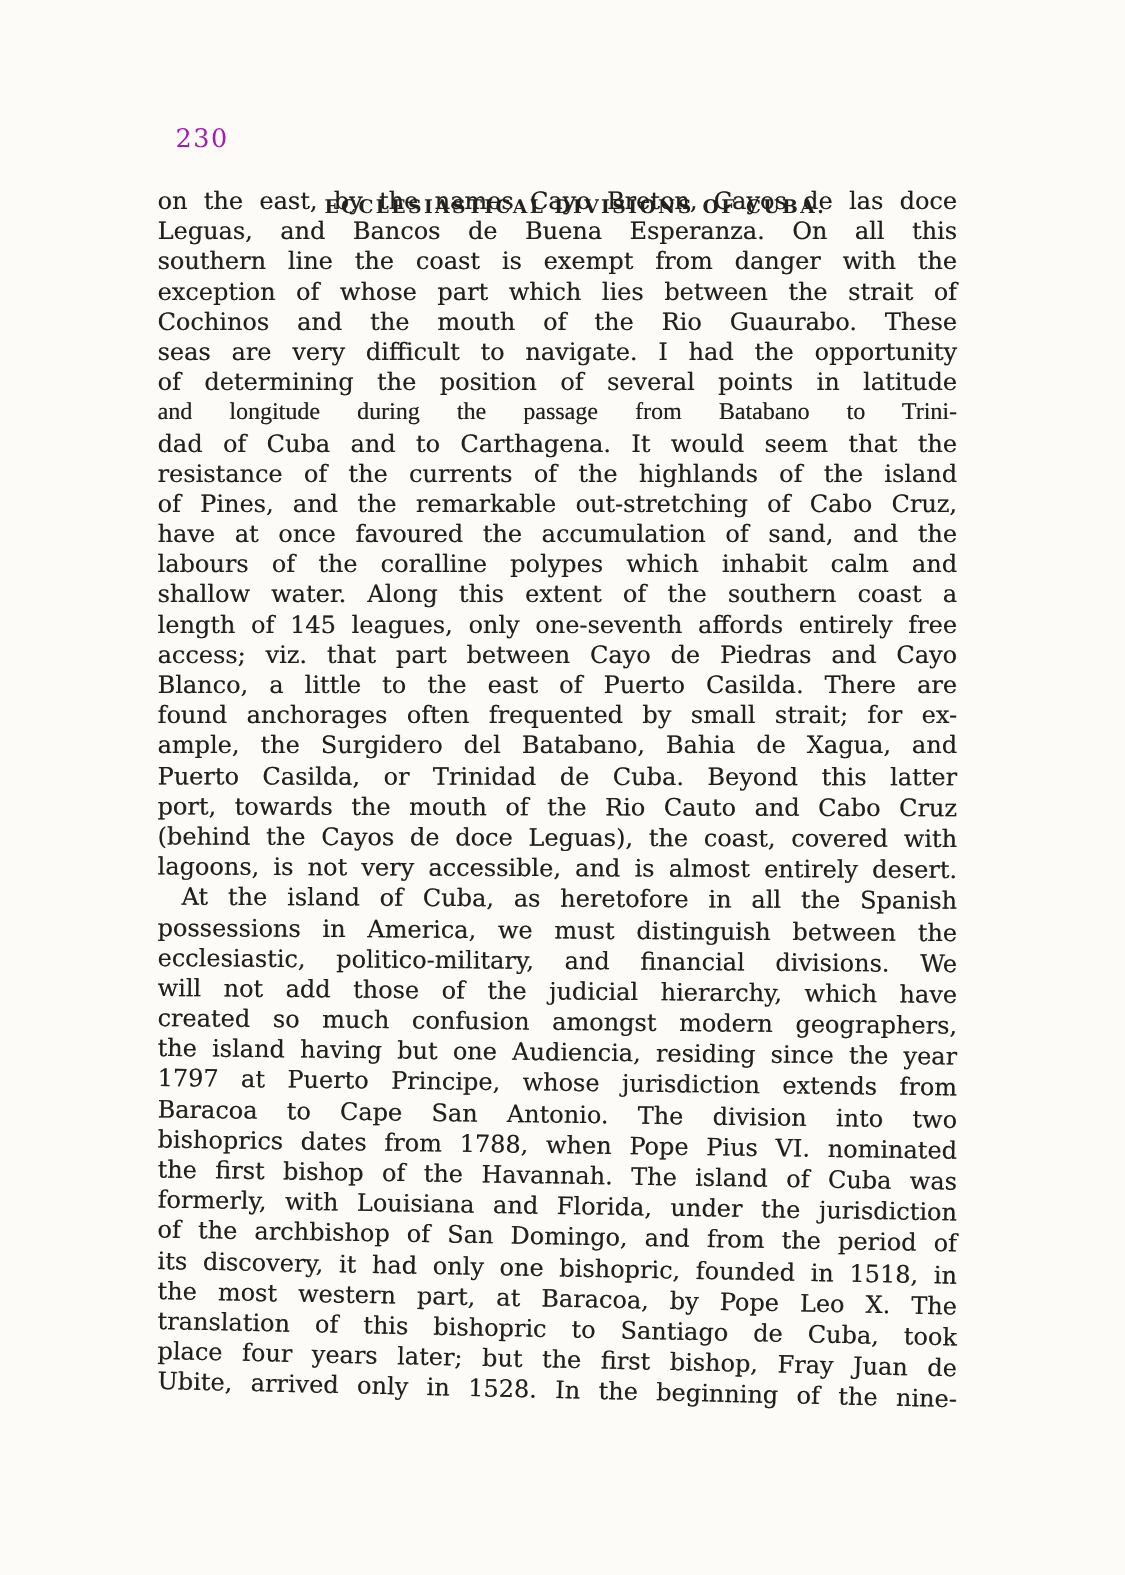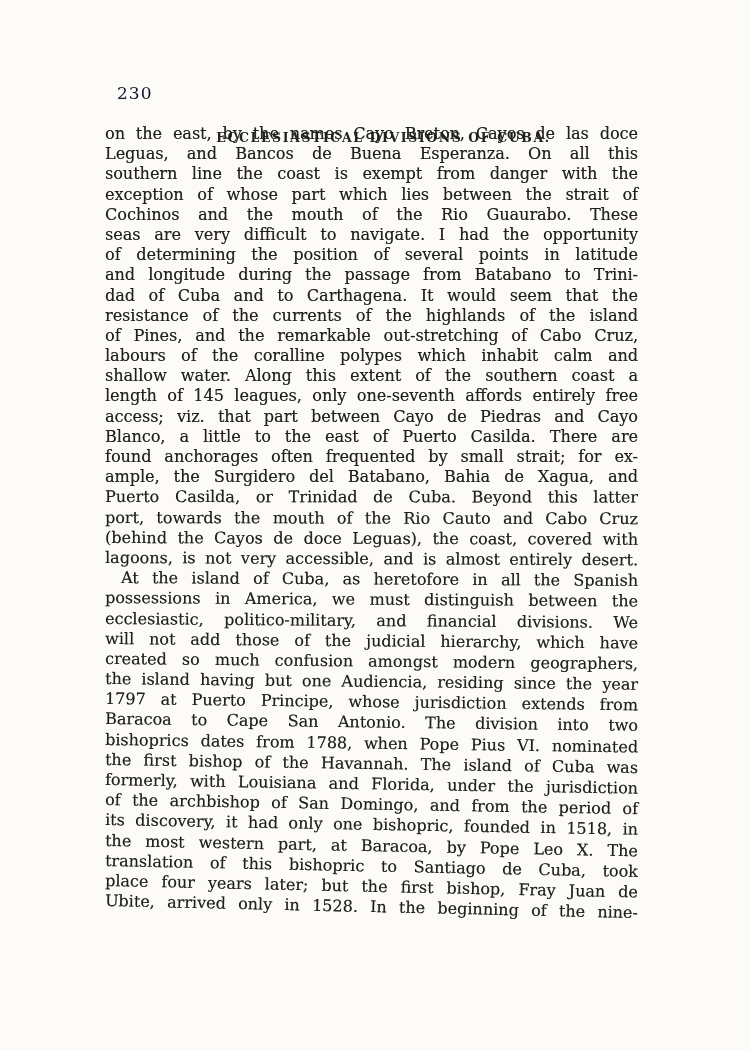--- a/index.html
+++ b/index.html
@@ -24,21 +24,21 @@
     left: 97px;
     width: 533px;
     height: 18px;
   }
   .page-number {
     position: absolute;
     left: 20px;
     top: 0;
     font-size: 17px;
     letter-spacing: 1px;
-    color: #0f172a;
+    color: #a21caf;
   }
   .running-head {
     display: block;
     text-align: center;
     font-size: 12.5px;
     font-weight: 700;
     letter-spacing: 1.6px;
     padding-left: 40px;
     color: #24231f;
     white-space: nowrap;
@@ -77,24 +77,25 @@
 
   <div class="page-body">
 
   <div class="text-line" style="transform: rotate(0deg);">on the east, by the names Cayo Breton, Cayos de las doce</div>
       <div class="text-line" style="transform: rotate(0deg);">Leguas, and Bancos de Buena Esperanza.  On all this</div>
       <div class="text-line" style="transform: rotate(0deg);">southern line the coast is exempt from danger with the</div>
       <div class="text-line" style="transform: rotate(0deg);">exception of whose part which lies between the strait of</div>
       <div class="text-line" style="transform: rotate(0deg);">Cochinos and the mouth of the Rio Guaurabo.  These</div>
       <div class="text-line" style="transform: rotate(0deg);">seas are very difficult to navigate.  I had the opportunity</div>
       <div class="text-line" style="transform: rotate(0deg);">of determining the position of several points in latitude</div>
-      <div class="text-line" style="transform: rotate(0deg);">and longitude during the passage from Batabano to Trini-</div>
+      <div class="text-line" style="transform: rotate(0deg); font-family: Liberation Serif, serif;">and longitude during the passage from Batabano to Trini-</div>
       <div class="text-line" style="transform: rotate(0deg);">dad of Cuba and to Carthagena.  It would seem that the</div>
       <div class="text-line" style="transform: rotate(0deg);">resistance of the currents of the highlands of the island</div>
       <div class="text-line" style="transform: rotate(0deg);">of Pines, and the remarkable out-stretching of Cabo Cruz,</div>
+      <div class="text-line" style="transform: rotate(0deg);">have at once favoured the accumulation of sand, and the</div>
       <div class="text-line" style="transform: rotate(0deg);">labours of the coralline polypes which inhabit calm and</div>
       <div class="text-line" style="transform: rotate(0deg);">shallow water.  Along this extent of the southern coast a</div>
       <div class="text-line" style="transform: rotate(0deg);">length of 145 leagues, only one-seventh affords entirely free</div>
       <div class="text-line" style="transform: rotate(0deg);">access; viz. that part between Cayo de Piedras and Cayo</div>
       <div class="text-line" style="transform: rotate(0deg);">Blanco, a little to the east of Puerto Casilda.  There are</div>
       <div class="text-line" style="transform: rotate(0deg);">found anchorages often frequented by small strait; for ex-</div>
       <div class="text-line" style="transform: rotate(0deg);">ample, the Surgidero del Batabano, Bahia de Xagua, and</div>
       <div class="text-line" style="transform: rotate(0.062deg);">Puerto Casilda, or Trinidad de Cuba.  Beyond this latter</div>
       <div class="text-line" style="transform: rotate(0.124deg);">port, towards the mouth of the Rio Cauto and Cabo Cruz</div>
       <div class="text-line" style="transform: rotate(0.186deg);">(behind the Cayos de doce Leguas), the coast, covered with</div>

